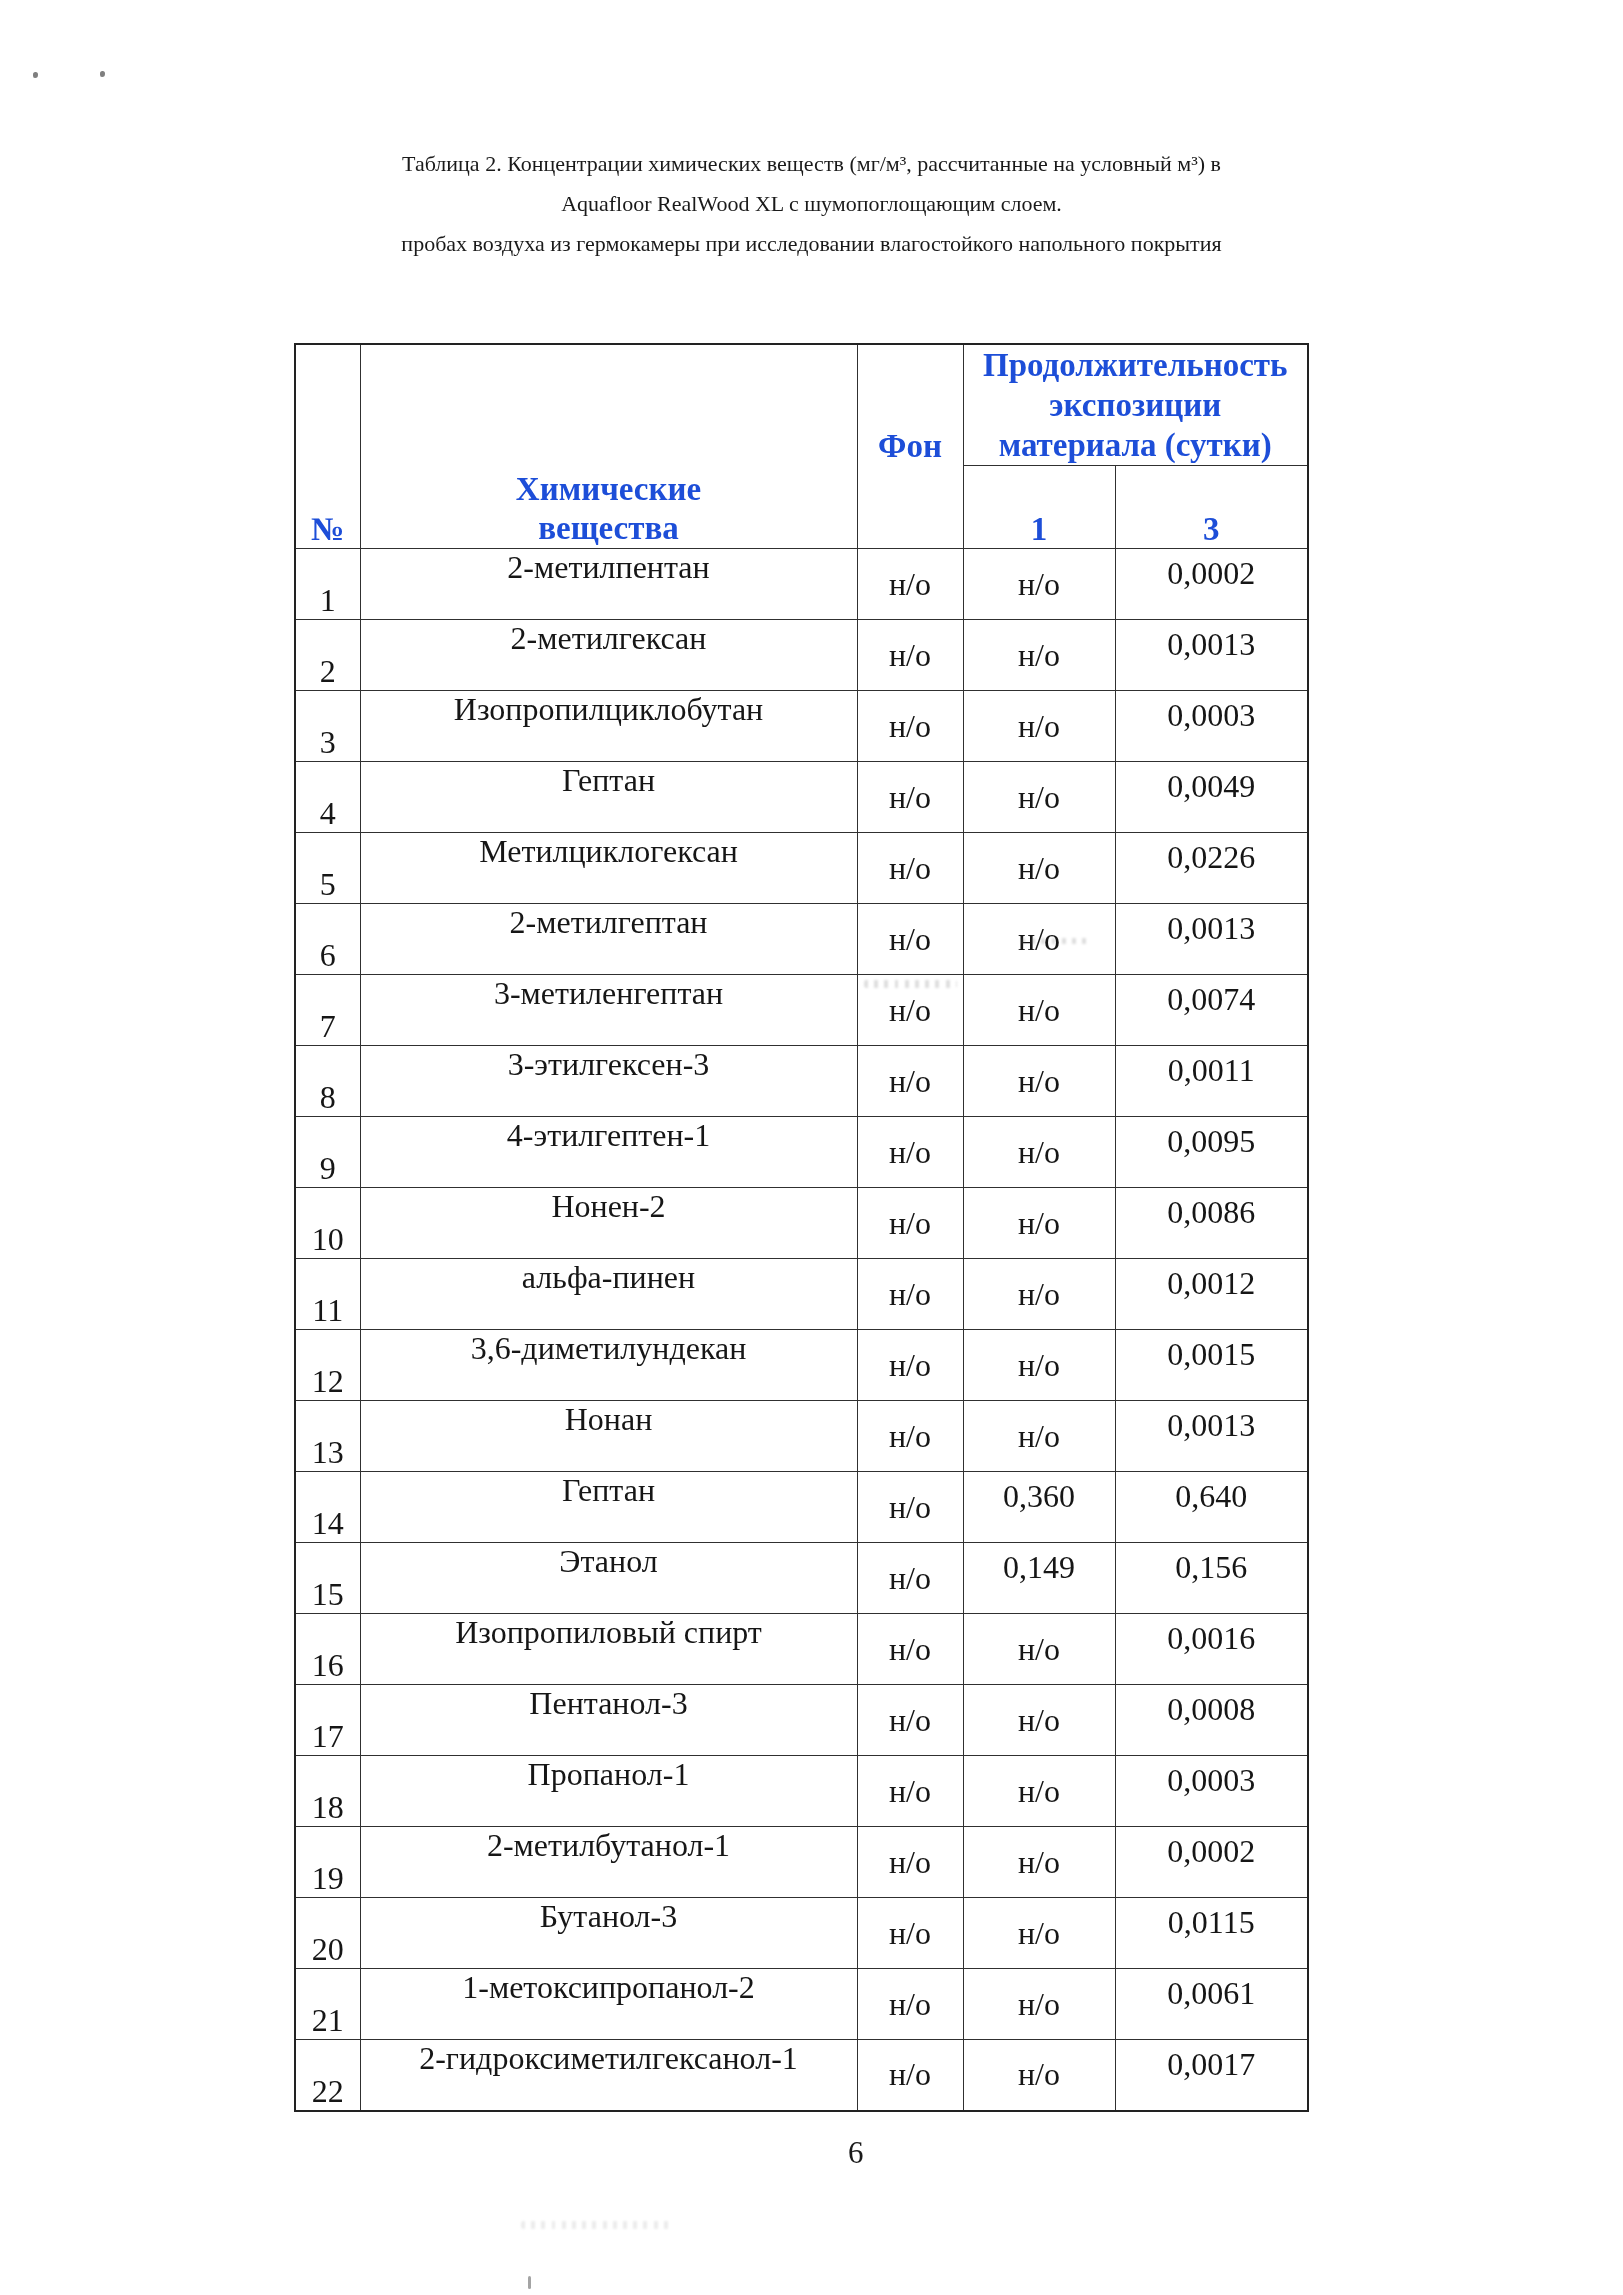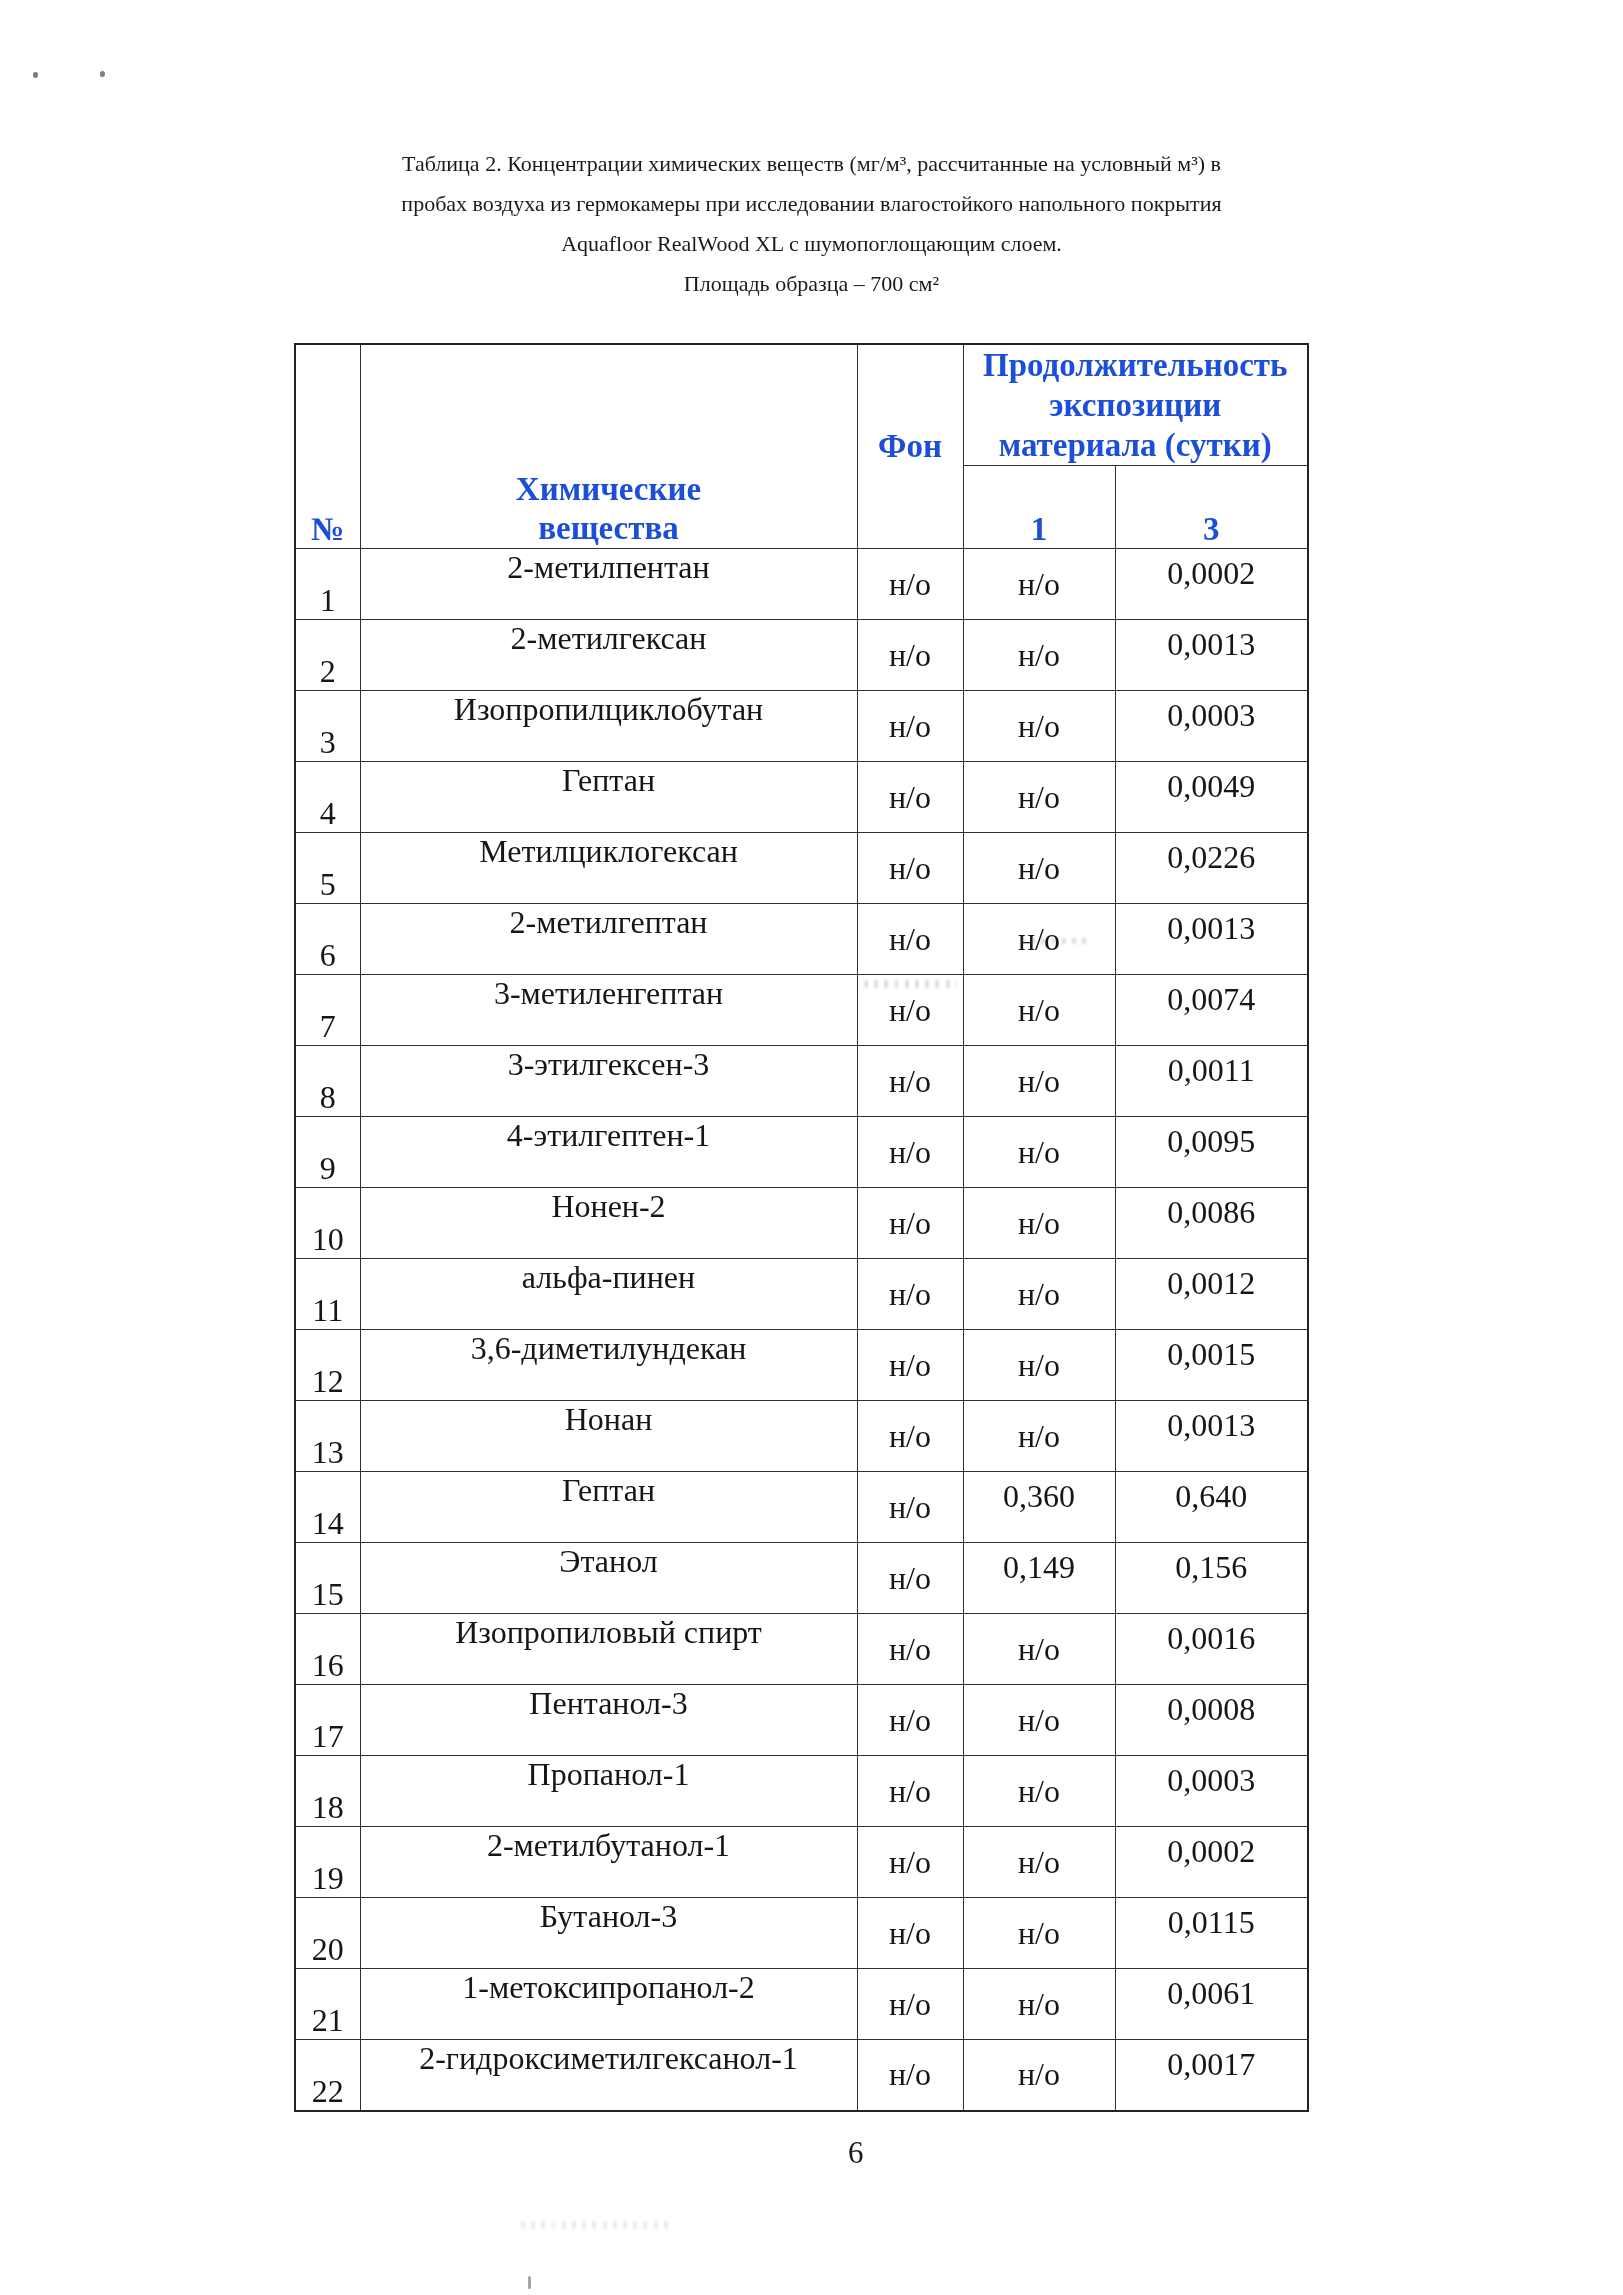--- a/index.html
+++ b/index.html
@@ -73,23 +73,22 @@
 </head>
 <body>
 
 <div class="page">
 
   <span class="speck s1"></span>
   <span class="speck s2"></span>
 
   <div class="caption">
     <div class="cap-line">Таблица 2. Концентрации химических веществ (мг/м³, рассчитанные на условный м³) в</div>
+    <div class="cap-line">Aquafloor RealWood XL с шумопоглощающим слоем.</div>
     <div class="cap-line">пробах воздуха из гермокамеры при исследовании влагостойкого напольного покрытия</div>
-    <div class="cap-line">Aquafloor RealWood XL с шумопоглощающим слоем.</div>
-    <div class="cap-line">Площадь образца – 700 см²</div>
   </div>
 
   <table class="tbl">
     <colgroup>
       <col class="w-num">
         <col class="w-sub">
         <col class="w-fon">
         <col class="w-d1">
         <col class="w-d3">
     </colgroup>

